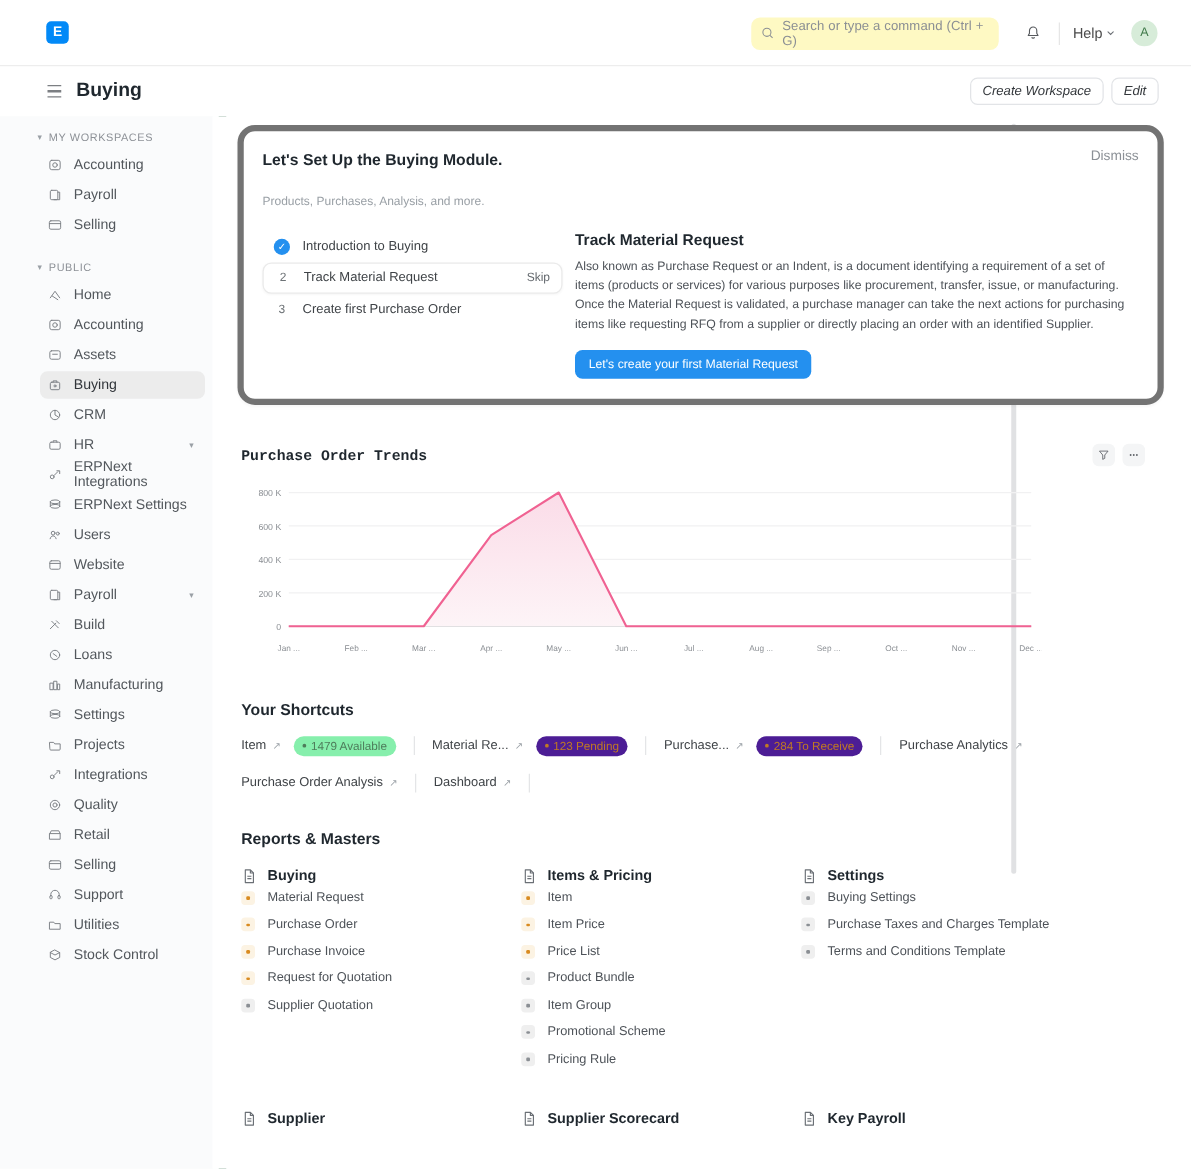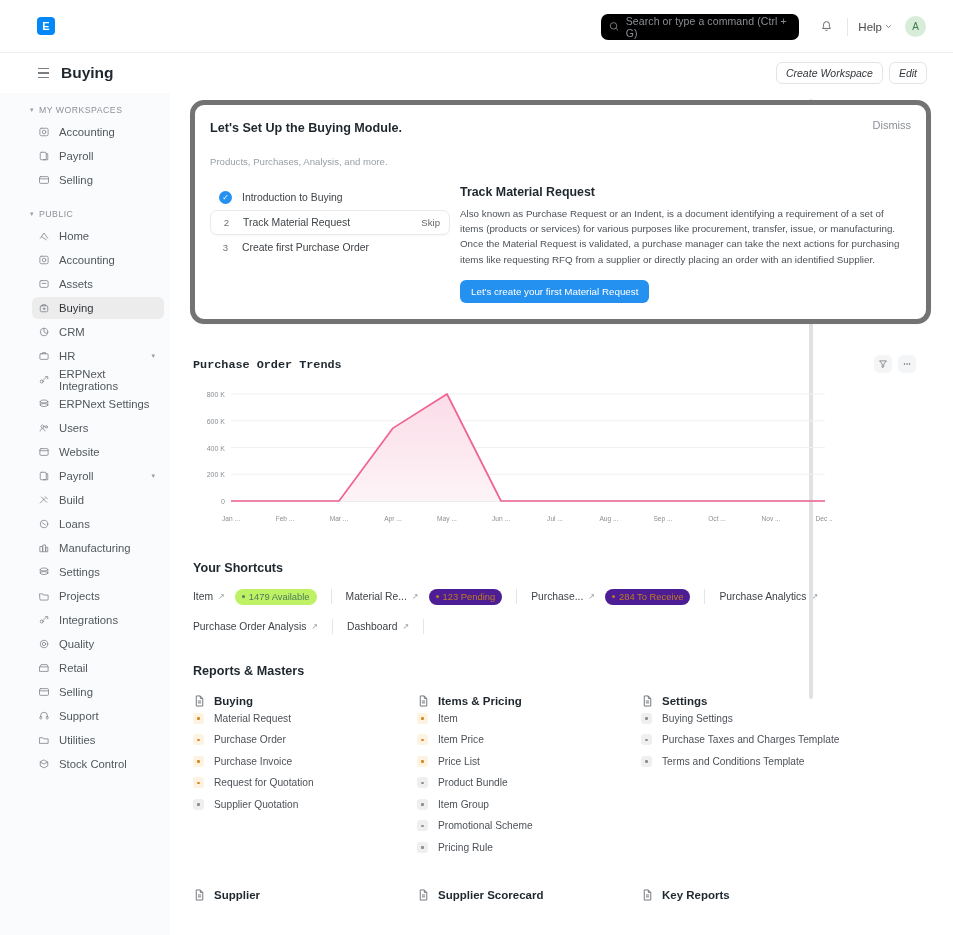--- a/index.html
+++ b/index.html
@@ -20,21 +20,21 @@
   .logo {
     margin-left: 37px; width: 18px; height: 18px; border-radius: 4px;
     background: #0289f7; display: flex; align-items: center; justify-content: center;
     color: #fff; font-size: 11px; font-weight: bold; line-height: 1;
   }
   .nav-right {
     position: absolute; right: 0; top: 0; height: 53px;
     display: flex; align-items: center; gap: 0;
   }
   .searchbox {
-    width: 198px; height: 26px; background: #000000; border-radius: 7px;
+    width: 198px; height: 26px; background: #fef9c3; border-radius: 7px;
     display: flex; align-items: center; padding: 0 8px; gap: 6px;
   }
   .searchbox .ph { font-size: 10.5px; color: #8b8f94; letter-spacing: .1px; }
   .bell { margin-left: 16px; width: 22px; height: 22px; display:flex; align-items:center; justify-content:center; }
   .vsep { width: 1px; height: 18px; background: #e6e6e6; margin: 0 10px; }
   .help { font-size: 11.5px; color: #4a4a4a; display: flex; align-items: center; gap: 3px; }
   .avatar {
     width: 21px; height: 21px; border-radius: 50%; background: #d7ecd9;
     color: #417a4a; font-size: 10px; display:flex; align-items:center; justify-content:center;
     margin-left: 13px; margin-right: 27px;
@@ -126,21 +126,21 @@
   
   .sec { margin: 30px 22px 0 23px; }
   .sec-h { font-size: 12.6px; font-weight: bold; color: #1f272e; }
   .sc-row { display: flex; align-items: center; margin-top: 14px; flex-wrap: wrap; }
   .sc-cell { display: flex; align-items: center; }
   .sc-label { font-size: 10.3px; color: #3f4347; cursor: pointer; }
   .arrow { font-size: 8px; color: #9aa0a6; margin-left: 5px; }
   .pill { font-size: 9.4px; padding: 2.5px 7px; border-radius: 9px; margin-left: 10px;
     display: inline-flex; align-items: center; gap: 4px; }
   .pill .dt { width: 3px; height: 3px; border-radius: 50%; display:inline-block; }
-  .pill.green { background: #bef264; color: #4e7d5b; }
+  .pill.green { background: #86efac; color: #4e7d5b; }
   .pill.green .dt { background: #4e7d5b; }
   .pill.orange { background: #4c1d95; color: #c07a23; }
   .pill.orange .dt { background: #c07a23; }
   .divider { width: 1px; height: 15px; background: #e4e5e7; margin: 0 14px; }
 
   
   .rm-grid { display: flex; margin-top: 16px; }
   .rm-col { width: 224px; flex: 0 0 224px; }
   .rm-col.last { flex: 1; }
   .rm-head { display: flex; align-items: center; gap: 8px; font-size: 11.5px;
@@ -736,18 +736,18 @@
             <span>Supplier Scorecard</span>
           </div>
         </div>
         <div class="rm-col last">
           <div class="rm-head">
             <svg width="13" height="14" viewBox="0 0 16 16" fill="none" stroke="#6b7076" stroke-width="1.15" stroke-linejoin="round">
               <path d="M4 1.8h5l3 3v9.4H4z"></path>
               <path d="M9 1.8v3h3"></path>
               <path d="M6 8h4M6 10.3h4"></path>
             </svg>
-            <span>Key Reports</span>
+            <span>Key Payroll</span>
           </div>
         </div>
       </div>
   </div>
 </div>
 
 </body></html>

